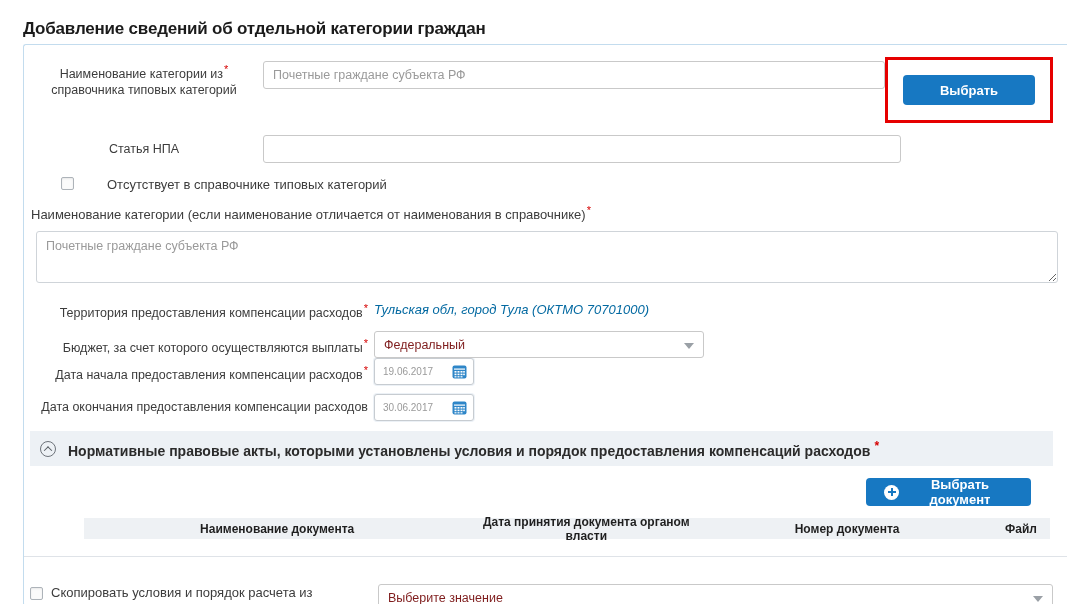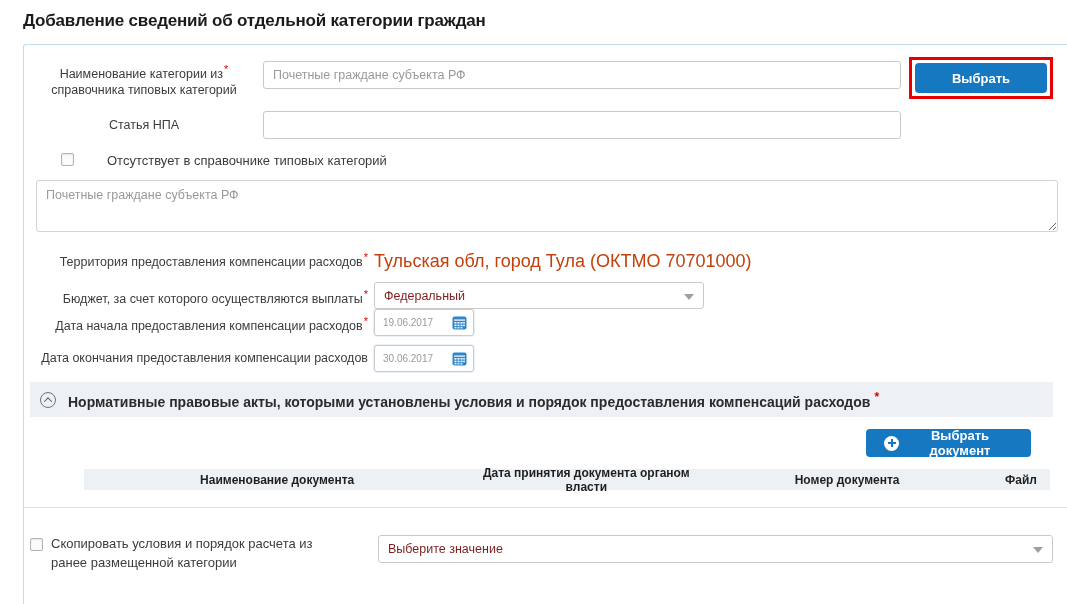--- a/index.html
+++ b/index.html
@@ -3,21 +3,21 @@
 <meta charset="utf-8">
 <style>
   * { box-sizing: border-box; margin: 0; padding: 0; }
   html, body { width: 1067px; height: 604px; overflow: hidden; background: #fff; }
   body { font-family: "Liberation Sans", sans-serif; color: #3c3c3c; }
 
   .screen { width: 1067px; height: 604px; position: relative; }
 
   .page-title {
     font-size: 17px; font-weight: bold; color: #1b1b1b;
-    padding: 11px 0 0 23px; letter-spacing: -0.2px;
+    padding: 19px 0 0 23px; letter-spacing: -0.2px;
   }
 
   .form-container {
     position: absolute; left: 23px; top: 44px; right: 0; bottom: -2px;
     border: 1px solid #c3dcee; border-right: none; background: #fff;
     border-radius: 3px 0 0 3px;
   }
 
   .inner { padding-left: 6px; padding-right: 14px; }
 
@@ -30,21 +30,21 @@
   .lbl-colB { width: 338px; text-align: right; padding-top: 6px; flex: none; }
 
   .txt-input {
     height: 28px; border: 1px solid #c9c9c9; border-radius: 3px;
     font-family: "Liberation Sans", sans-serif;
     font-size: 12.5px; color: #9a9a9a; padding: 0 9px; background: #fff; outline: none;
   }
   .w-main { width: 638px; margin-left: 5px; }
 
   
-  .annotate-red { margin-left: auto; border: 3px solid #e60000; padding: 3px; margin-top: -4px; }
+  .annotate-red { margin-left: auto; border: 3px solid #e60000; padding: 15px; margin-top: -4px; }
   .btn-blue {
     display: inline-flex; align-items: center; justify-content: center;
     background: #1778c2; color: #fff; border: none; border-radius: 4px;
     font-family: "Liberation Sans", sans-serif; font-size: 13px; font-weight: bold;
     height: 30px; padding: 0 18px; cursor: pointer;
   }
   .btn-choose { width: 132px; }
 
   
   .cbx {
@@ -53,21 +53,21 @@
   }
   .cbx-row { display: flex; align-items: flex-start; font-size: 13px; color: #3c3c3c; }
 
   .textarea {
     display: block; width: 1022px; height: 52px; margin-left: 6px;
     border: 1px solid #cfd4d9; border-radius: 3px; resize: both;
     font-family: "Liberation Sans", sans-serif; font-size: 12.5px; color: #9a9a9a;
     padding: 7px 9px; outline: none;
   }
 
-  .static-val { font-size: 18px; color: #c2410c; padding-top: 6px; margin-left: 6px; }
+  .static-val { font-size: 13px; color: #0369a1; padding-top: 6px; margin-left: 6px; font-style: italic; }
 
   .select-box {
     position: relative; height: 27px; border: 1px solid #c9c9c9; border-radius: 3px;
     background: #fff; font-size: 12.5px; color: #7f1d1d;
     display: flex; align-items: center; padding: 0 24px 0 9px; cursor: pointer;
   }
   .sel-budget { width: 330px; margin-left: 6px; }
   .tri-down {
     position: absolute; right: 9px; top: 50%; margin-top: -2px;
     width: 0; height: 0; border-left: 5px solid transparent; border-right: 5px solid transparent;
@@ -142,20 +142,23 @@
       <div class="lbl lbl-colA">Статья НПА</div>
       <input class="txt-input w-main" type="text" style="color: rgb(60, 60, 60);" value="">
     </div>
 
     <div class="cbx-row inner" style="margin-top: 14px; padding-left: 37px;">
       <span class="cbx"></span>
       <span style="margin-left: 33px;">Отсутствует в справочнике типовых категорий</span>
     </div>
 
     <div class="inner" style="margin-top: 12px;">
+      <div class="lbl" style="font-size:13px; padding-left: 1px;">
+        <span>Наименование категории (если наименование отличается от наименования в справочнике)</span><sup class="req">*</sup>
+      </div>
       <textarea class="textarea" style="margin-top: 7px;">Почетные граждане субъекта РФ</textarea>
     </div>
 
     <div class="frow inner" style="margin-top: 13px;">
       <div class="lbl lbl-colB" style="padding-top:6px;">
         <span>Территория предоставления компенсации расходов</span><sup class="req">*</sup>
       </div>
       <div class="static-val">Тульская обл, город Тула (ОКТМО 70701000)</div>
     </div>
 

